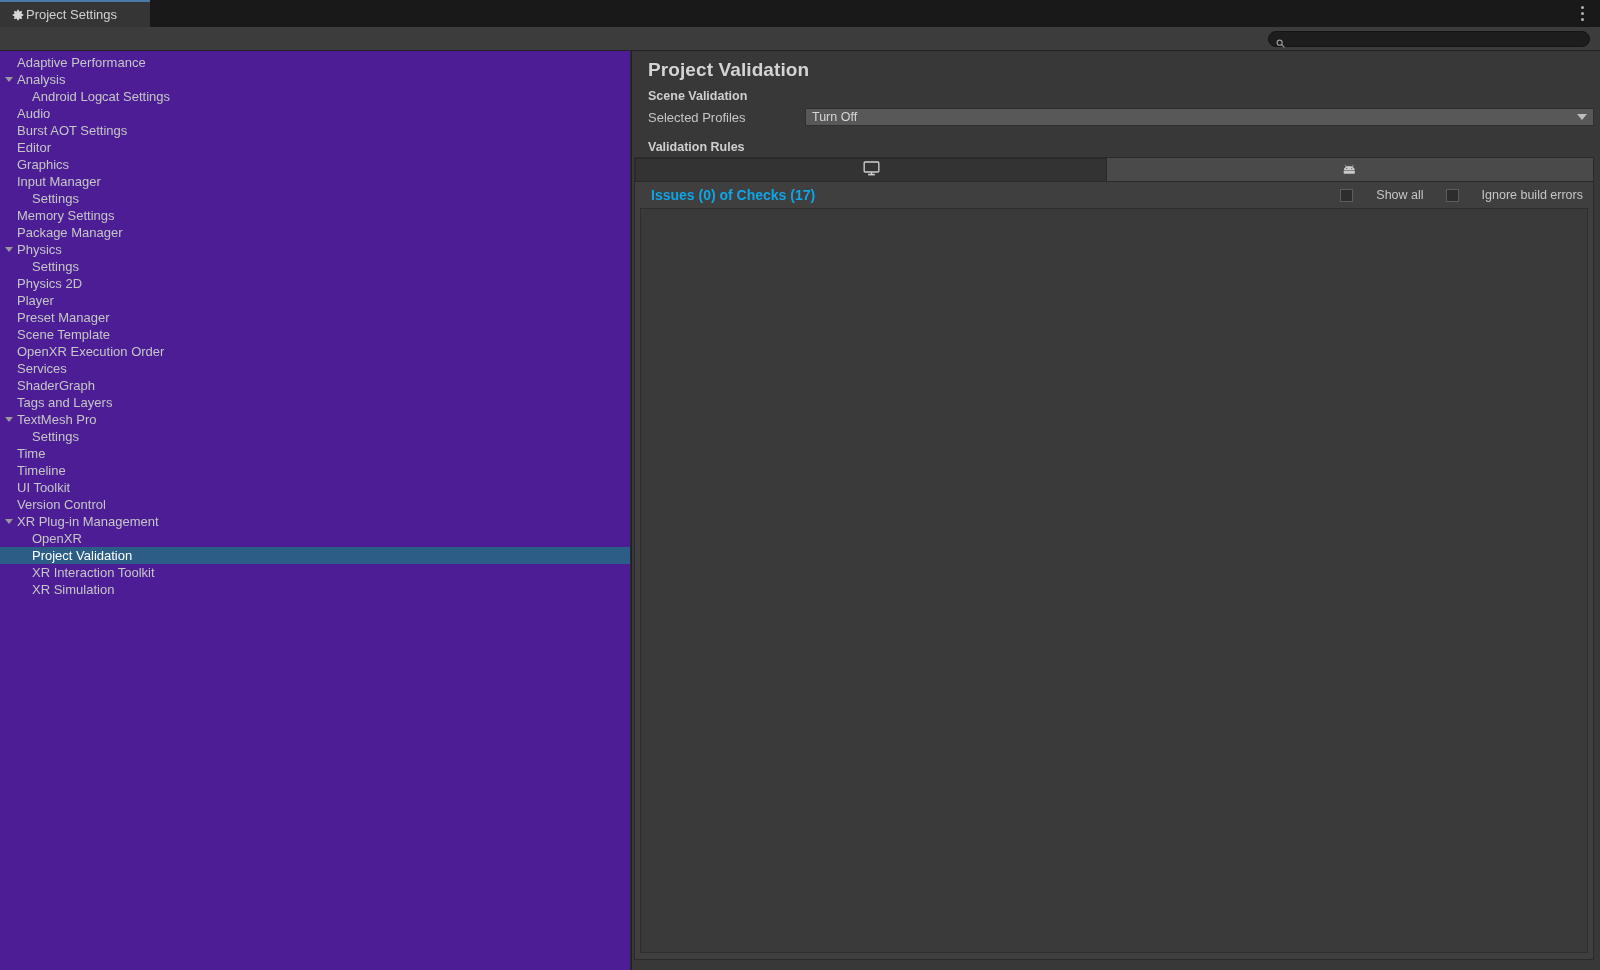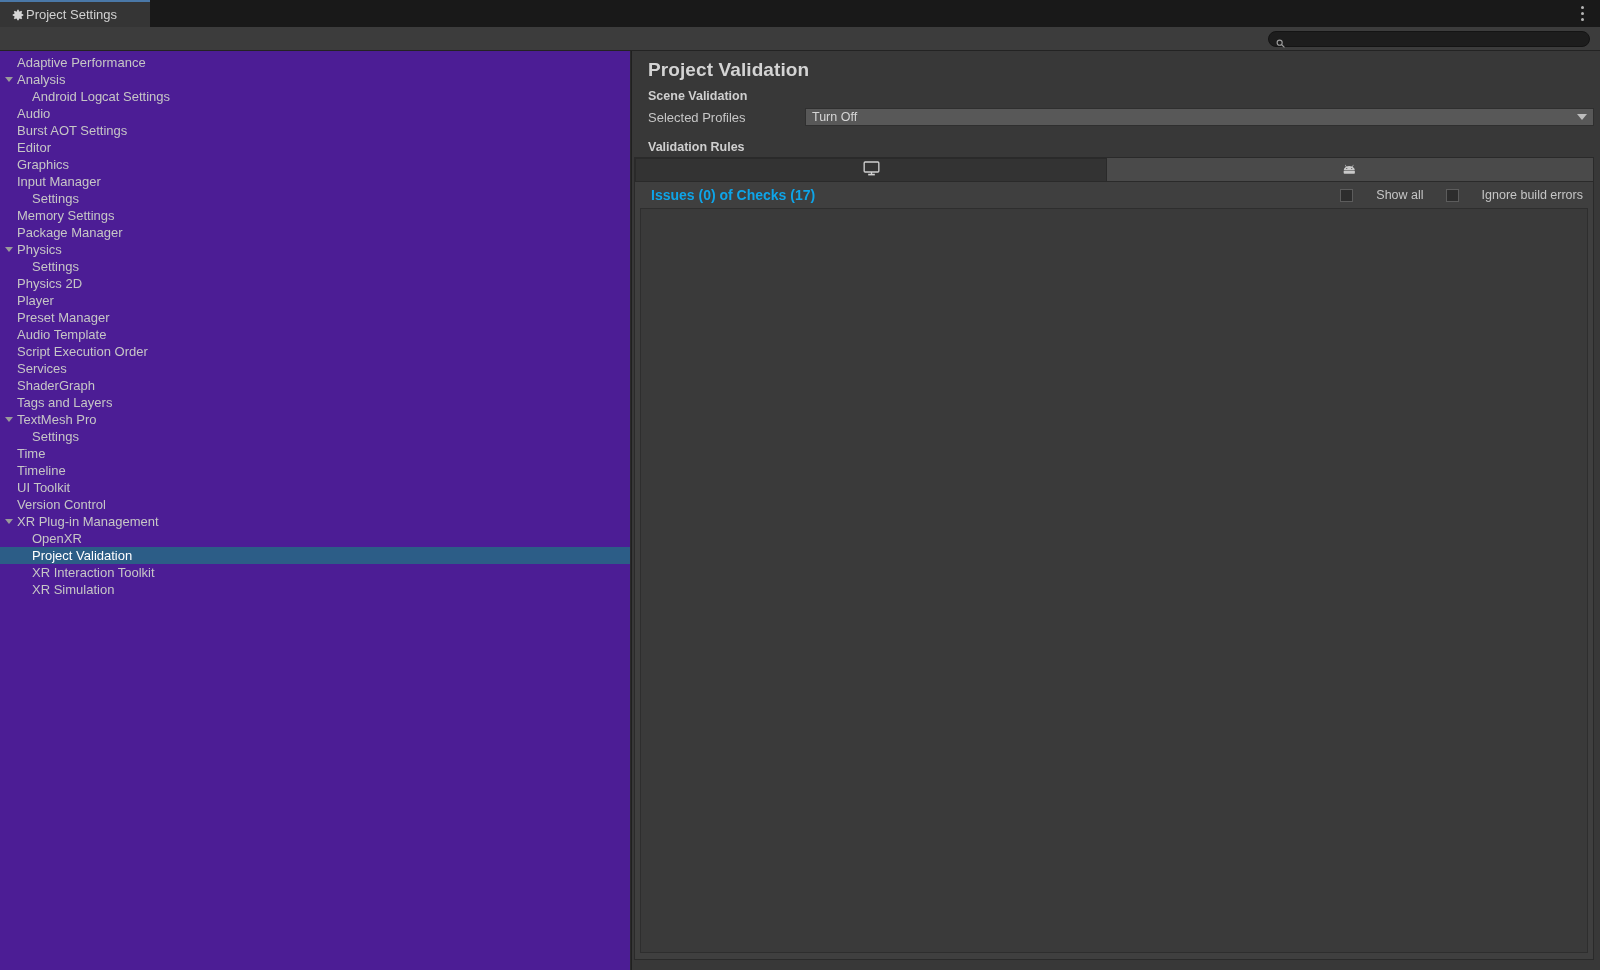--- a/index.html
+++ b/index.html
@@ -323,27 +323,27 @@
           <div class="tree-row depth-0">
             <span class="foldout empty">
               <span class="tri"></span>
             </span>
             <span class="tree-label">Preset Manager</span>
           </div>
           <div class="tree-row depth-0">
             <span class="foldout empty">
               <span class="tri"></span>
             </span>
-            <span class="tree-label">Audio Template</span>
-          </div>
-          <div class="tree-row depth-0">
-            <span class="foldout empty">
-              <span class="tri"></span>
-            </span>
-            <span class="tree-label">Script Execution Order</span>
+            <span class="tree-label">Scene Template</span>
+          </div>
+          <div class="tree-row depth-0">
+            <span class="foldout empty">
+              <span class="tri"></span>
+            </span>
+            <span class="tree-label">OpenXR Execution Order</span>
           </div>
           <div class="tree-row depth-0">
             <span class="foldout empty">
               <span class="tri"></span>
             </span>
             <span class="tree-label">Services</span>
           </div>
           <div class="tree-row depth-0">
             <span class="foldout empty">
               <span class="tri"></span>

